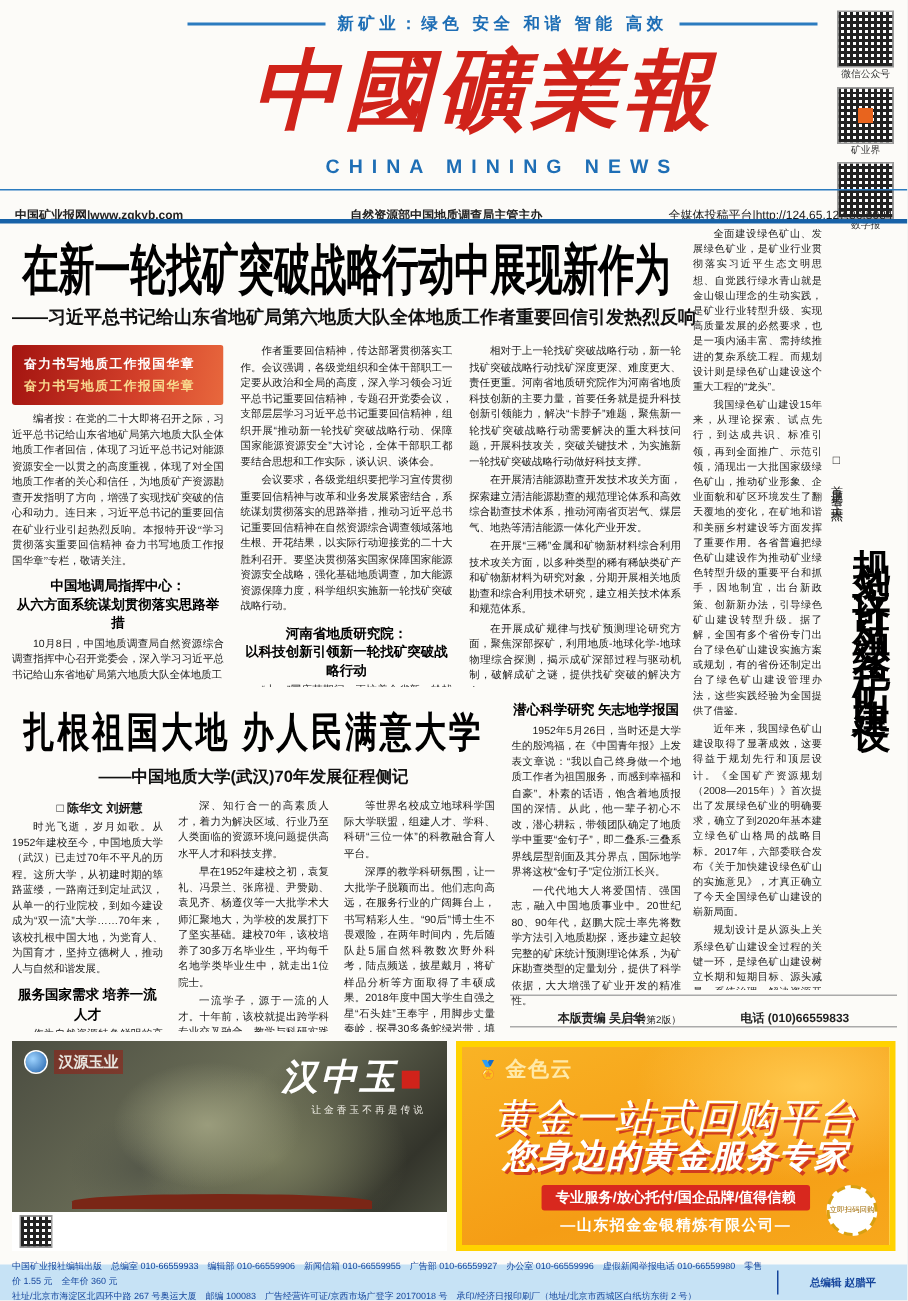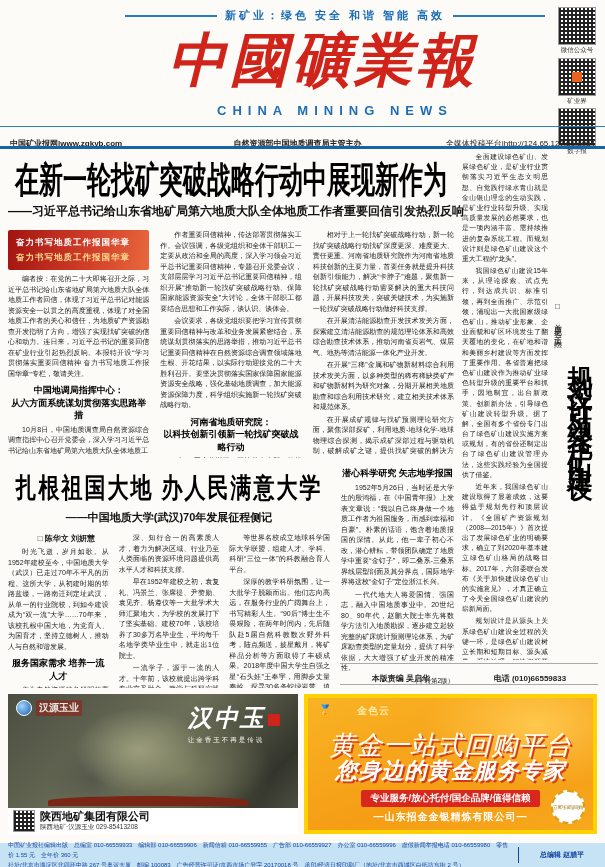--- a/index.html
+++ b/index.html
@@ -75,34 +75,34 @@
   
   .ad-left{position:absolute;left:8px;top:694px;width:290px;height:140px;background:
            radial-gradient(90px 60px at 45% 40%,#9a9c7c,transparent 70%),
            radial-gradient(120px 80px at 60% 55%,#7a7d5e,transparent 75%),
            radial-gradient(70px 50px at 30% 60%,#55584a,transparent 70%),
            linear-gradient(135deg,#4b4d41,#6c6f58 45%,#33342b 80%,#555948);overflow:hidden;}
   .ad-left .pedestal{position:absolute;left:40px;bottom:28px;width:200px;height:10px;background:#7a2616;border-radius:50% 50% 0 0;}
   .ad-left-logo{position:absolute;left:8px;top:6px;display:flex;align-items:flex-start;gap:4px;}
   .ad-left-logo .disc{width:14px;height:14px;border-radius:50%;background:radial-gradient(circle at 35% 35%,#9fd4ff,#1d5ea8);border:1px solid #fff;}
   .ad-left-logo .nm{font-size:10px;font-weight:bold;color:#e8e6df;background:rgba(150,30,20,.55);padding:1px 3px;}
-  .ad-script{position:absolute;right:14px;top:8px;color:#fff;}
+  .ad-script{position:absolute;right:14px;top:8px;text-align:right;color:#fff;}
   .ad-script .big{font-family:"DejaVu Serif",serif;font-style:italic;font-size:24px;font-weight:bold;letter-spacing:2px;}
   .ad-script .dot{color:#d0231a;}
   .ad-script .small{font-size:6.5px;letter-spacing:2px;margin-top:2px;color:#f0eee6;}
   .ad-left-strip{position:absolute;left:0;bottom:0;width:100%;height:26px;background:#fff;display:flex;align-items:center;gap:6px;padding:0 6px;box-sizing:border-box;}
   .ad-left-strip .qr{width:20px;height:20px;}
   .ad-left-strip .co{font-size:11px;font-weight:bold;font-family:"Liberation Serif",serif;color:#111;line-height:1.1;}
   .ad-left-strip .ct{font-size:6.5px;color:#333;margin-top:1px;}
 
   .ad-right{position:absolute;left:304px;top:694px;width:293px;height:140px;border:4px solid #ffd200;box-sizing:border-box;
             background:radial-gradient(160px 90px at 80% 20%,#ffc84d,transparent 70%),linear-gradient(160deg,#f9b325,#f59d15 60%,#f7a81c);overflow:hidden;}
   .ad-right-logo{position:absolute;left:10px;top:6px;display:flex;align-items:center;gap:4px;}
   .ad-right-logo .ingot{font-size:12px;color:#fff;}
-  .ad-right-logo .nm{font-size:10px;font-weight:bold;color:#ffe9a8;letter-spacing:1px;margin-left:20px;}
+  .ad-right-logo .nm{font-size:14px;font-weight:bold;color:#ffe9a8;letter-spacing:1px;}
   .ad-h1{position:absolute;left:0;top:30px;width:100%;text-align:center;font-size:26px;font-weight:400;font-style:italic;color:#fff;
          text-shadow:2px 2px 0 #d23c1e;letter-spacing:1px;}
   .ad-h2{position:absolute;left:0;top:58px;width:100%;text-align:center;font-size:22px;font-weight:900;font-style:italic;color:#fff;
          text-shadow:2px 2px 0 #d23c1e;letter-spacing:1px;}
   .ad-band{position:absolute;left:50%;top:92px;transform:translateX(-50%);background:#d8281e;color:#fff;font-size:9.5px;font-weight:bold;
            padding:2px 10px;border-radius:2px;white-space:nowrap;}
   .ad-co{position:absolute;left:0;top:112px;width:100%;text-align:center;font-size:10px;font-weight:bold;color:#fff;letter-spacing:1px;}
   .ad-badge{position:absolute;right:8px;bottom:6px;width:30px;height:30px;border-radius:50%;background:#fff;border:2px dashed #d8a012;
             display:flex;align-items:center;justify-content:center;font-size:5px;color:#a06a00;text-align:center;line-height:1.2;}
 
@@ -232,24 +232,20 @@
     <div class="ad-left-logo">
       <div class="disc"></div>
       <div class="nm">汉源玉业</div>
     </div>
     <div class="ad-script">
       <div class="big"><span>汉中玉</span><span class="dot">▪</span></div>
       <div class="small">让金香玉不再是传说</div>
     </div>
     <div class="ad-left-strip">
       <div class="qr"></div>
-      <div>
-        <div class="co">陕西地矿集团有限公司</div>
-        <div class="ct">陕西地矿·汉源玉业  029-85413208</div>
-      </div>
     </div>
   </div>
 
   <div class="ad-right">
     <div class="ad-right-logo">
       <span class="ingot">🏅</span>
       <span class="nm">金色云</span>
     </div>
     <div class="ad-h1">黄金一站式回购平台</div>
     <div class="ad-h2">您身边的黄金服务专家</div>

